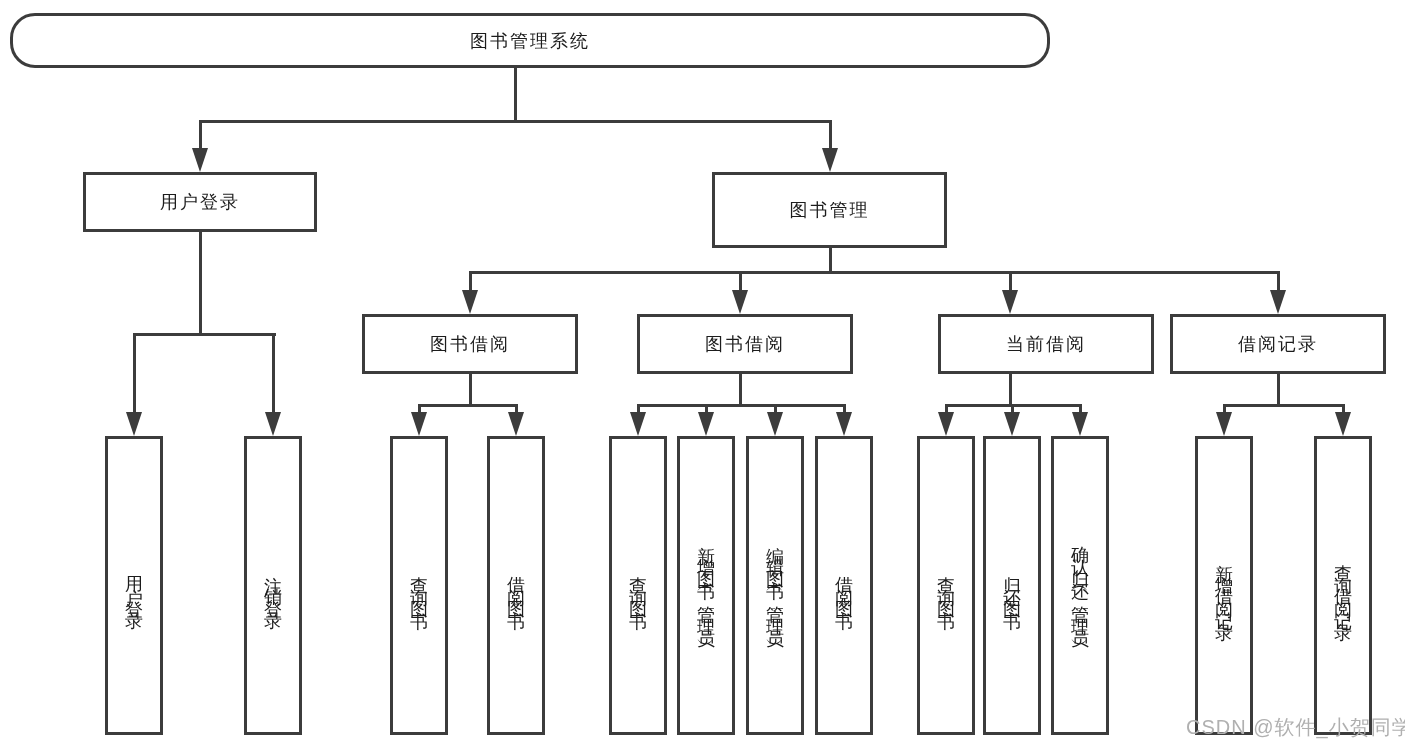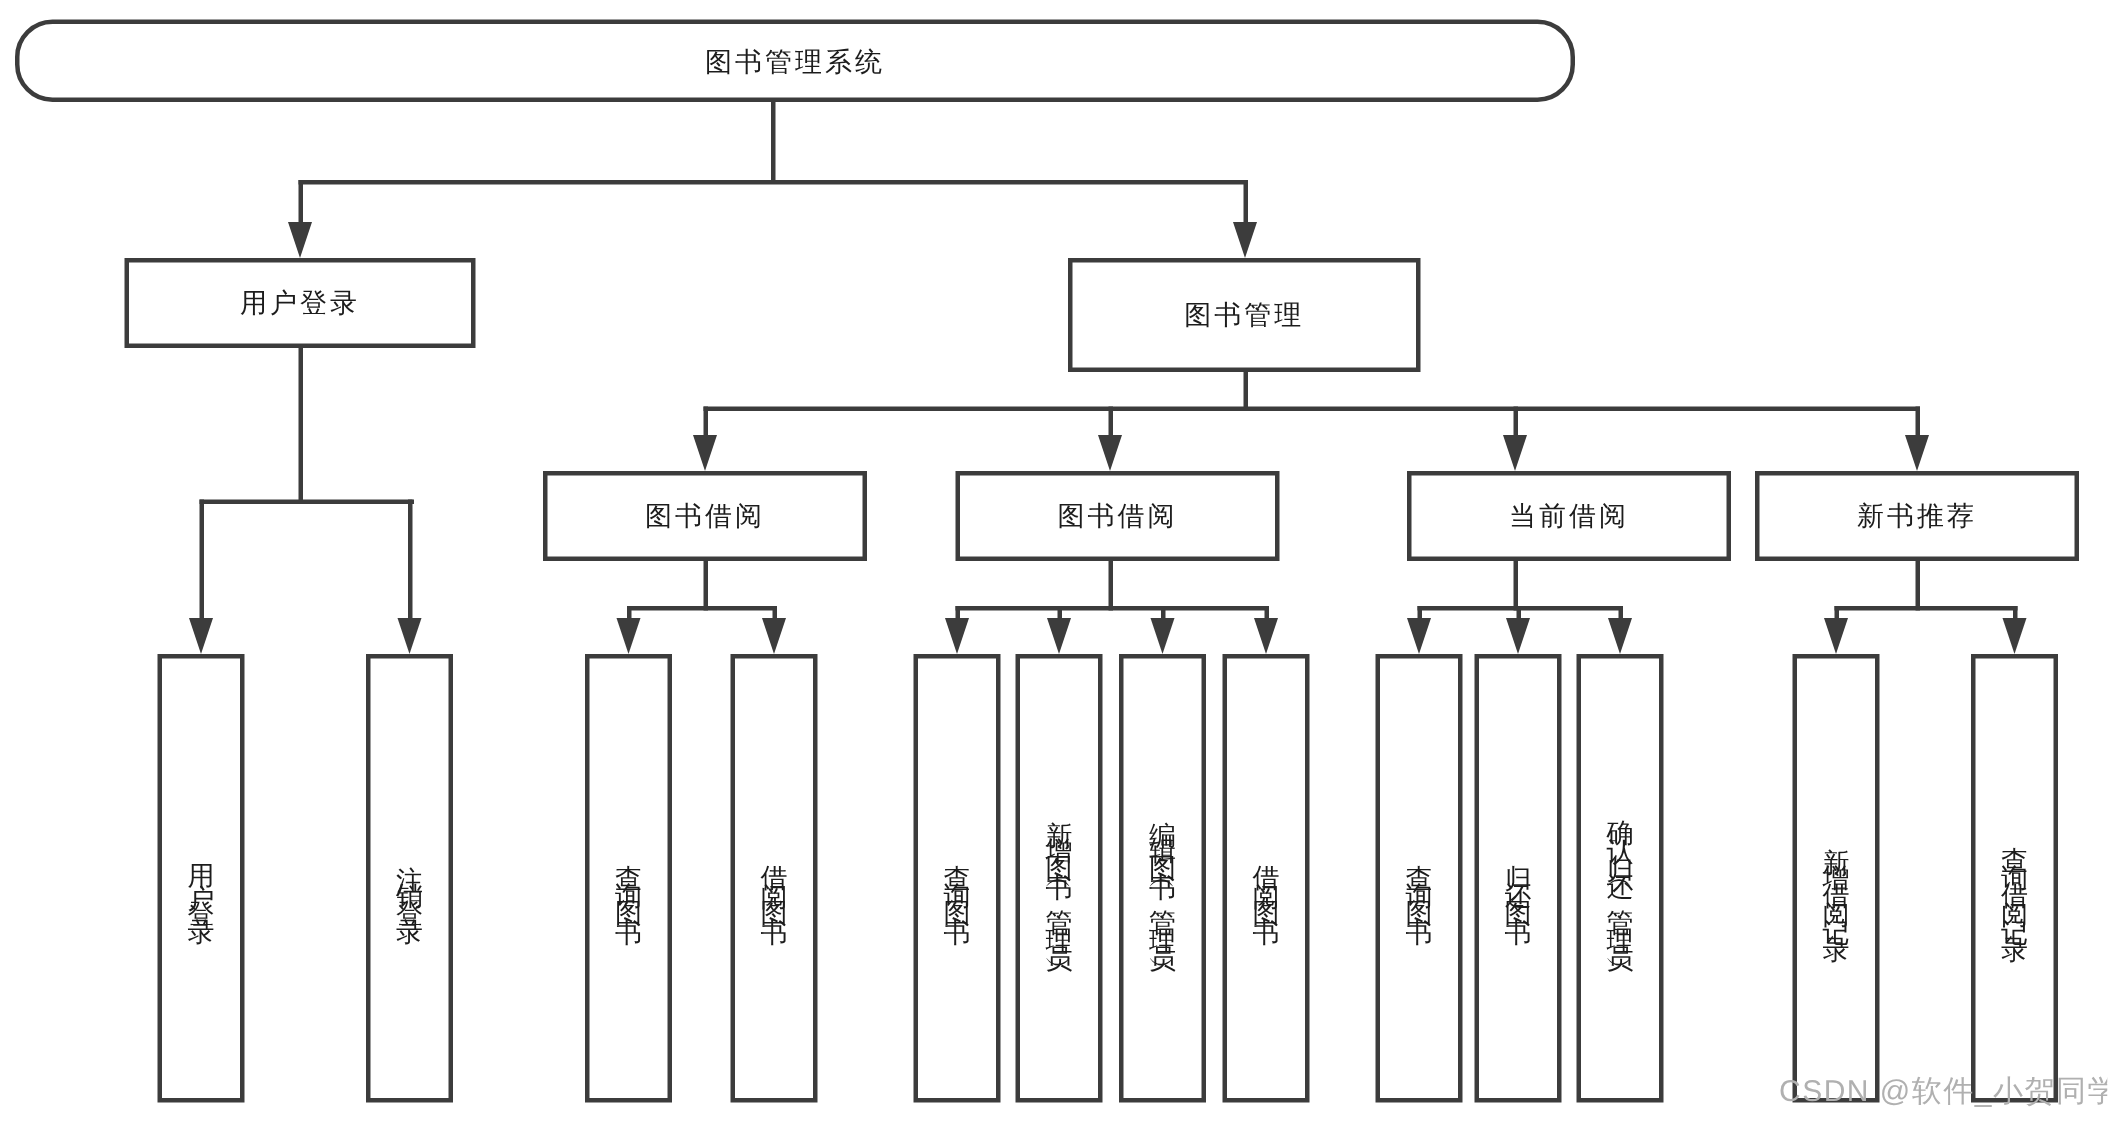--- a/index.html
+++ b/index.html
@@ -98,21 +98,21 @@
     <div class="node" style="left: 362px; top: 314px; width: 216px; height: 60px;">
       <span>图书借阅</span>
     </div>
     <div class="node" style="left: 637px; top: 314px; width: 216px; height: 60px;">
       <span>图书借阅</span>
     </div>
     <div class="node" style="left: 902px; top: 314px; width: 216px; height: 60px; margin-left: 36px;">
       <span>当前借阅</span>
     </div>
     <div class="node" style="left: 1170px; top: 314px; width: 216px; height: 60px;">
-      <span>新书推荐</span>
+      <span>借阅记录</span>
     </div>
     <div class="node vertical" style="left: 105px; top: 436px; width: 58px; height: 299px;">
       <span>用户登录</span>
     </div>
     <div class="node vertical" style="left: 244px; top: 436px; width: 58px; height: 299px;">
       <span>注销登录</span>
     </div>
     <div class="node vertical" style="left: 390px; top: 436px; width: 58px; height: 299px;">
       <span>查询图书</span>
     </div>

